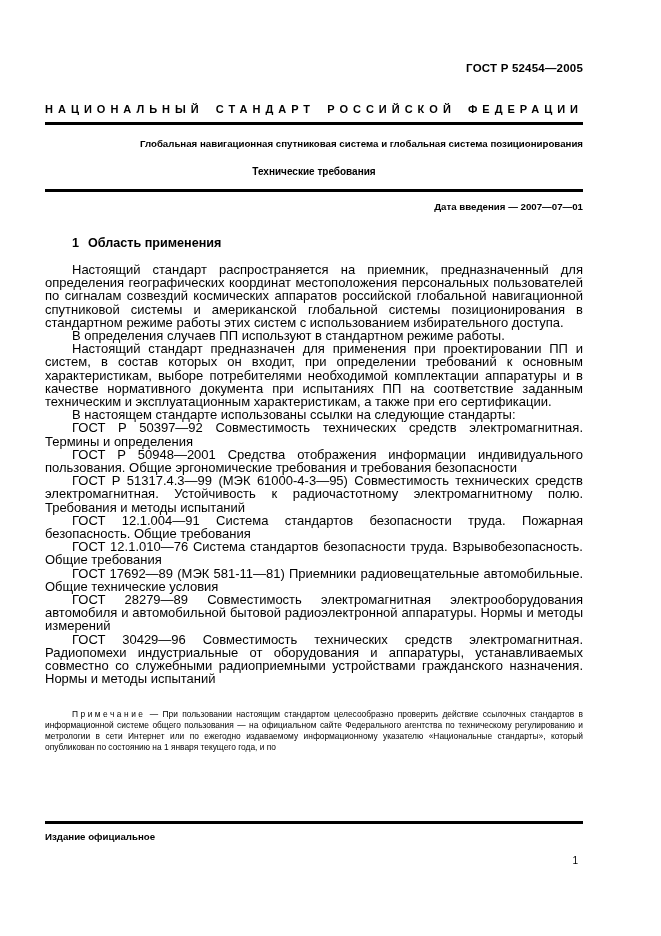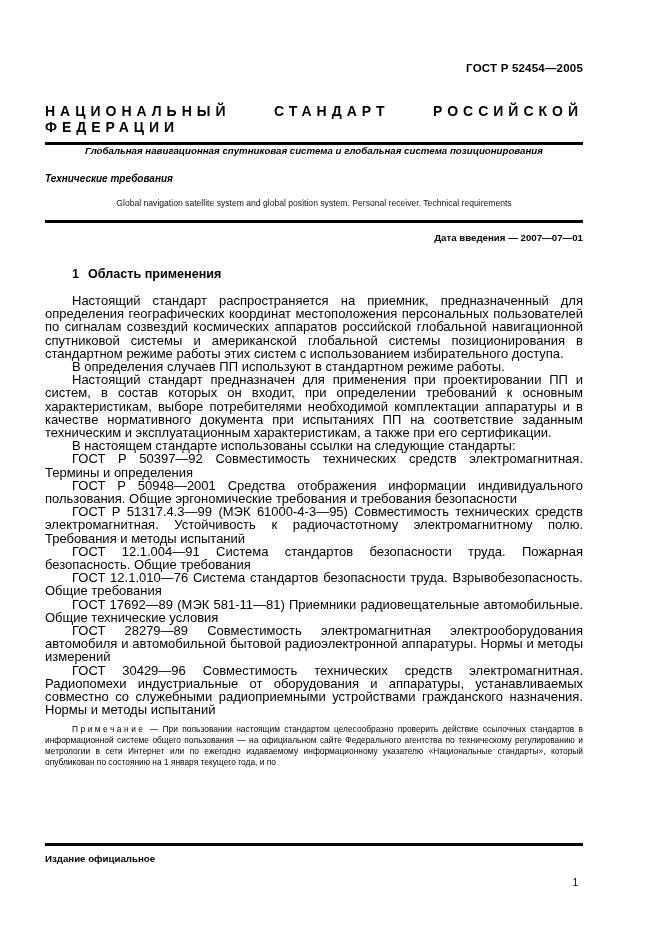--- a/index.html
+++ b/index.html
@@ -3,62 +3,61 @@
 <meta charset="utf-8">
 <style>
   * { box-sizing: border-box; }
   html, body { margin: 0; padding: 0; background: #ffffff; }
   .page {
     width: 661px;
     height: 936px;
     background: #ffffff;
     color: #000000;
     font-family: "Liberation Sans", sans-serif;
-    padding: 62px 78px 48px 45px;
+    padding: 62px 78px 70px 45px;
     display: flex;
     flex-direction: column;
     overflow: hidden;
   }
   .doc-code {
     font-weight: 700;
     font-size: 11.5px;
     text-align: right;
     letter-spacing: 0.2px;
   }
   .std-type {
     margin-top: 29px;
     font-weight: 700;
-    font-size: 14px;
+    font-size: 11px;
     letter-spacing: 5px;
     word-spacing: 3px;
     text-align: justify;
     text-align-last: justify;
   }
   .rule { height: 3px; background: #000000; flex: none; }
   .rule-top { margin-top: 7px; }
   .rule-mid { margin-top: 12px; }
   .subject {
-    margin-top: 0;
-    text-align: center;
+    margin-top: 13px;
+    text-align: right;
     font-weight: 700;
     font-size: 9.7px;
-    font-style: italic;
   }
   .doc-title {
     margin-top: 17px;
     text-align: center;
     font-weight: 700;
     font-size: 10.3px;
     letter-spacing: 0.3px;
   }
   .doc-subtitle {
     margin-top: 17px;
+    text-align: center;
     font-weight: 700;
     font-size: 10px;
-    font-style: italic;
   }
   .doc-title-en {
     margin-top: 14px;
     text-align: center;
     font-size: 8.6px;
     color: #111111;
   }
   .date {
     margin-top: 9px;
     text-align: right;
@@ -73,21 +72,21 @@
   .heading.h2 { margin-top: 17px; }
   .h-num { margin-right: 9px; }
   p.body {
     margin: 0;
     font-size: 13px;
     line-height: 13.2px;
     text-align: justify;
     text-indent: 27px;
   }
   .note {
-    margin-top: 7px;
+    margin-top: 23px;
     font-size: 8.4px;
     line-height: 11.2px;
     text-align: justify;
     text-indent: 27px;
   }
   .note-label { letter-spacing: 2.5px; }
   .footer { margin-top: auto; }
   .edition {
     margin-top: 7px;
     font-weight: 700;
@@ -109,21 +108,20 @@
 
   <div class="std-type">НАЦИОНАЛЬНЫЙ СТАНДАРТ РОССИЙСКОЙ ФЕДЕРАЦИИ</div>
 
   <div class="rule rule-top"></div>
 
   <div class="subject">Глобальная навигационная спутниковая система и глобальная система позиционирования</div>
 
 
   <div class="doc-subtitle">Технические требования</div>
 
-  <div class="doc-title-en">Global navigation satellite system and global position system. Personal receiver. Technical requirements</div>
 
   <div class="rule rule-mid"></div>
 
   <div class="date">Дата введения — 2007—07—01</div>
 
   <div class="heading">
     <span class="h-num">1</span><span>Область применения</span>
   </div>
 
   <p class="body">Настоящий стандарт распространяется на приемник, предназначенный для определения географических координат местоположения персональных пользователей по сигналам созвездий космических аппаратов российской глобальной навигационной спутниковой системы и американской глобальной системы позиционирования в стандартном режиме работы этих систем с использованием избирательного доступа.</p>

